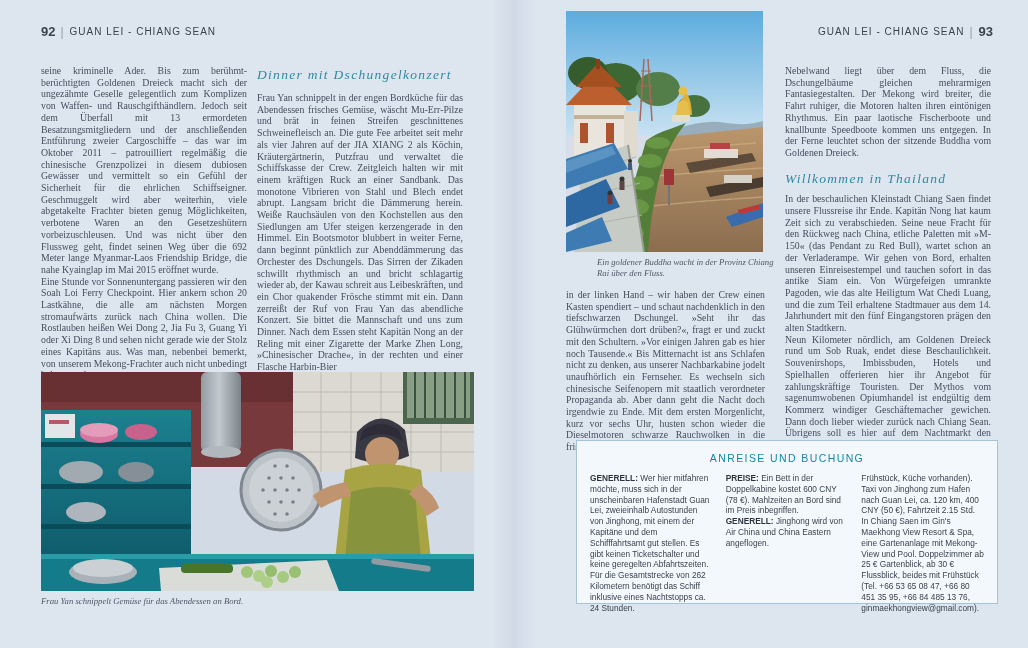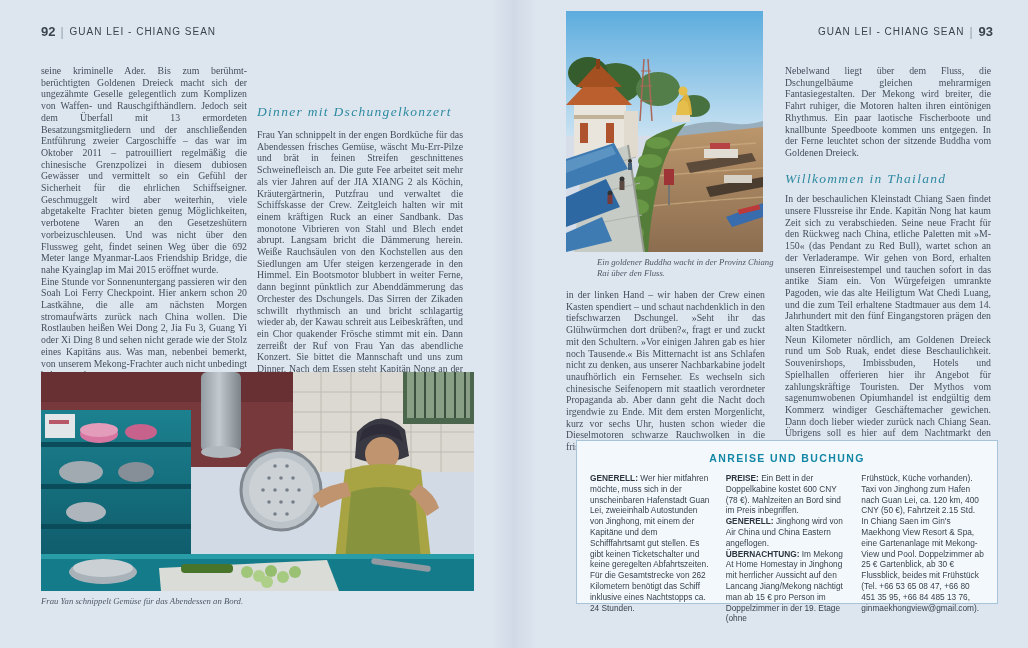--- a/index.html
+++ b/index.html
@@ -25,21 +25,21 @@
   .page-header .page-num{font-size:13px;font-weight:bold;letter-spacing:0;vertical-align:-1px;}
   .page-header .hdr-div{color:#93a1ae;padding:0 5px;font-size:12px;vertical-align:-1px;}
   #hdr-left{left:41px;}
   #hdr-right{right:35px;text-align:right;margin-left:20px;}
 
   
   .bodytext{font-size:9.8px;line-height:11.7px;text-align:justify;}
   .bodytext p{margin:0;}
   .col{position:absolute;}
   #col-l1{left:41px;top:65px;width:206px;}
-  #col-l2{left:257px;top:67px;width:206px;margin-top:37px;}
+  #col-l2{left:257px;top:67px;width:206px;}
   #col-mid{left:566px;top:289px;width:199px;}
   #col-right{left:785px;top:65px;width:206px;}
 
   h2.section{
     font-family:"Liberation Serif",serif;font-style:italic;font-weight:normal;
     font-size:13.5px;letter-spacing:1.3px;color:#2e8aa0;
     margin:0 0 9px 0;
   }
   #col-right h2.section{margin:14px 0 9px 0;}
 
@@ -55,21 +55,21 @@
   #photo-river{left:566px;top:11px;width:197px;height:241px;}
   .photo svg{display:block;}
 
   
   .info-box{
     position:absolute;left:576px;top:440px;width:422px;height:164px;
     background:#f3f8fc;border:1px solid #a6c3da;box-sizing:border-box;
   }
   .info-box .box-title{
     text-align:center;margin-top:11px;
-    font-family:"Liberation Sans",sans-serif;font-weight:bold;
+    font-family:"Liberation Sans",sans-serif;font-weight:normal;
     font-size:10.5px;letter-spacing:1.4px;color:#117f9e;color:#1387a6;
   }
   .box-cols{display:flex;gap:13px;padding:9px 13px 0 13px;justify-content:flex-end;}
   .box-col{
     flex:1;
     font-family:"Liberation Sans",sans-serif;
     font-size:8.3px;line-height:10.8px;color:#39434d;
     text-align:left;
   }
   .box-col p{margin:0;}
@@ -315,21 +315,20 @@
 
   <div class="info-box">
     <div class="box-title">ANREISE UND BUCHUNG</div>
     <div class="box-cols">
       <div class="box-col">
         <p><strong class="box-label">GENERELL: </strong><span>Wer hier mitfahren möchte, muss sich in der unscheinbaren Hafenstadt Guan Lei, zweieinhalb Autostunden von Jinghong, mit einem der Kapitäne und dem Schifffahrtsamt gut stellen. Es gibt keinen Ticketschalter und keine geregelten Abfahrtszeiten. Für die Gesamtstrecke von 262 Kilometern benötigt das Schiff inklusive eines Nachtstopps ca. 24 Stunden.</span></p>
       </div>
       <div class="box-col">
         <p><strong class="box-label">PREISE: </strong><span>Ein Bett in der Doppelkabine kostet 600 CNY (78 €). Mahlzeiten an Bord sind im Preis inbegriffen.</span></p>
         <p><strong class="box-label">GENERELL: </strong><span>Jinghong wird von Air China und China Eastern angeflogen.</span></p>
-        <p><strong class="box-label">ÜBERNACHTUNG: </strong><span>Im Mekong At Home Homestay in Jinghong mit herrlicher Aussicht auf den Lancang Jiang/Mekong nächtigt man ab 15 € pro Person im Doppelzimmer in der 19. Etage (ohne</span></p>
       </div>
       <div class="box-col">
         <p><span>Frühstück, Küche vorhanden). Taxi von Jinghong zum Hafen nach Guan Lei, ca. 120 km, 400 CNY (50 €), Fahrtzeit 2.15 Std. In Chiang Saen im Gin's Maekhong View Resort &amp; Spa, eine Gartenanlage mit Mekong-View und Pool. Doppelzimmer ab 25 € Gartenblick, ab 30 € Flussblick, beides mit Frühstück (Tel. +66 53 65 08 47, +66 80 451 35 95, +66 84 485 13 76, ginmaekhongview@gmail.com).</span></p>
       </div>
     </div>
   </div>
 
 </div>
 
 </body></html>

